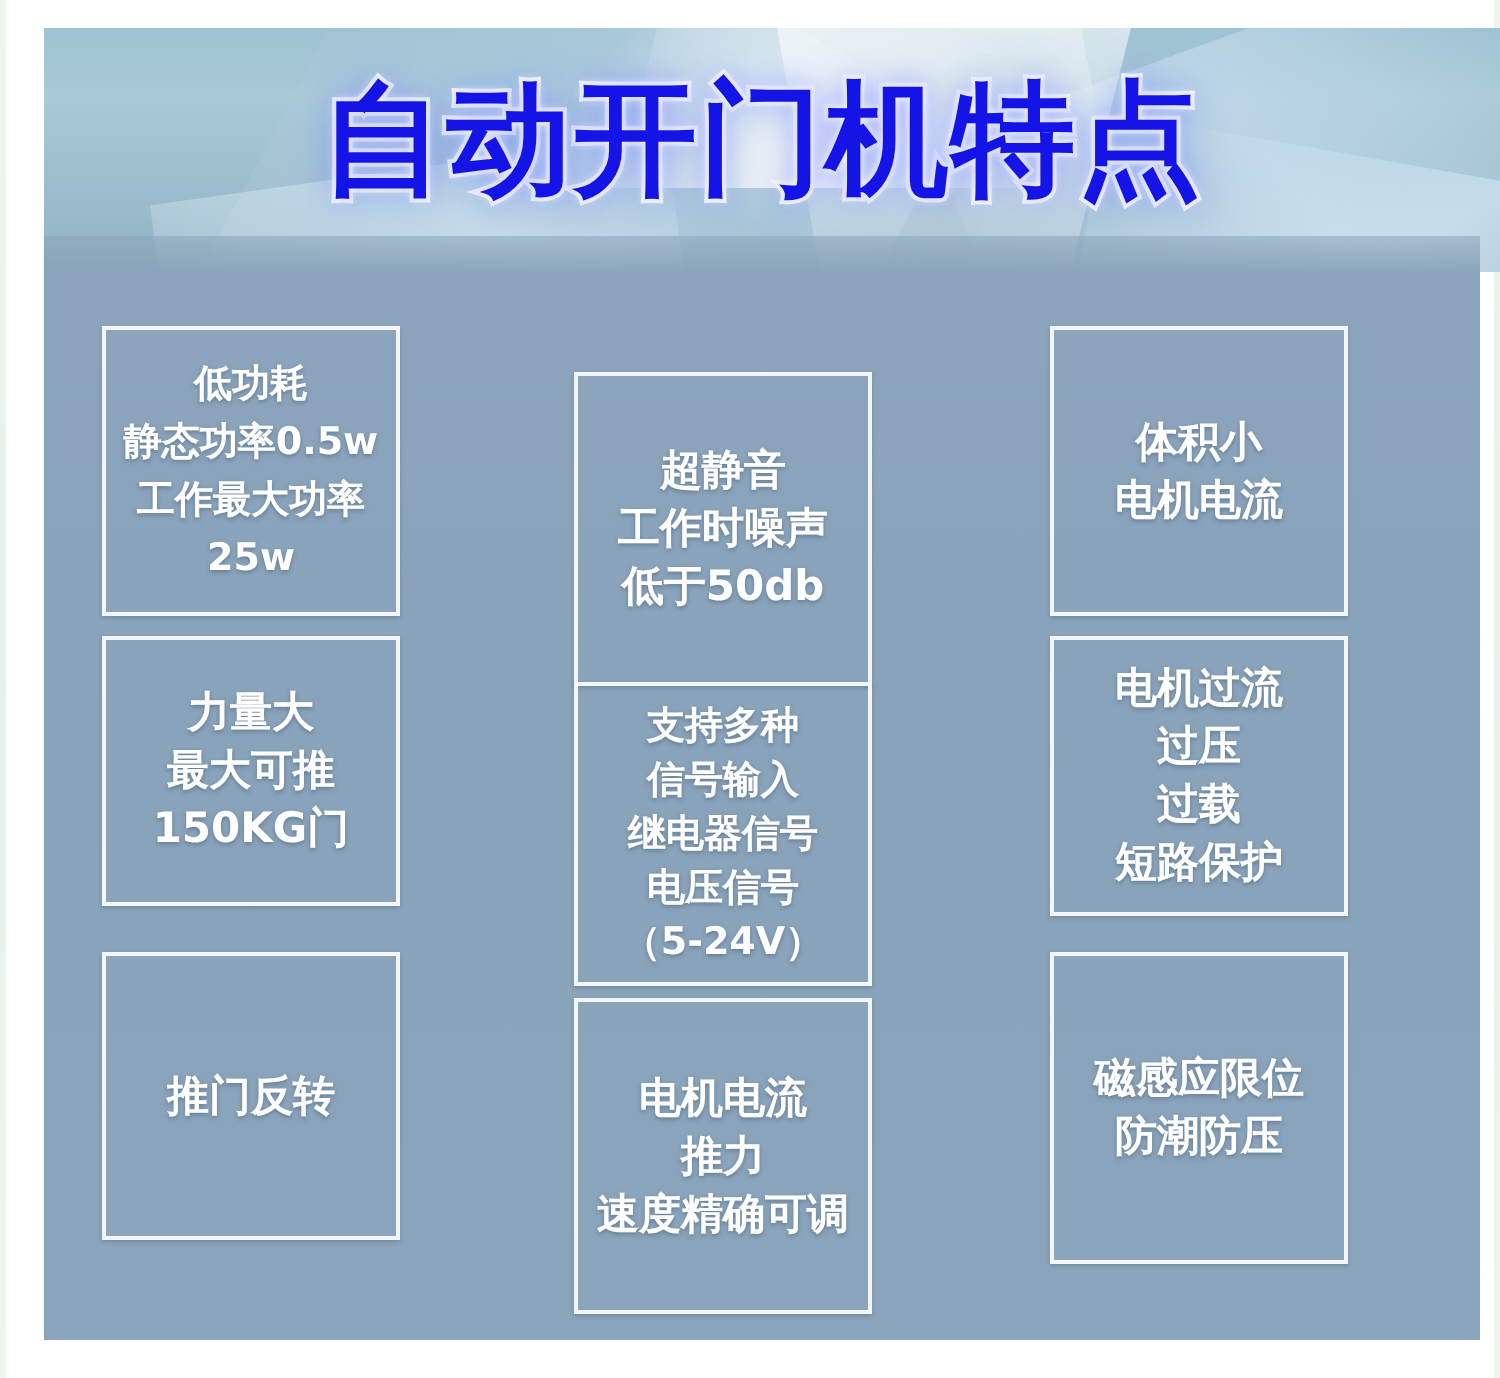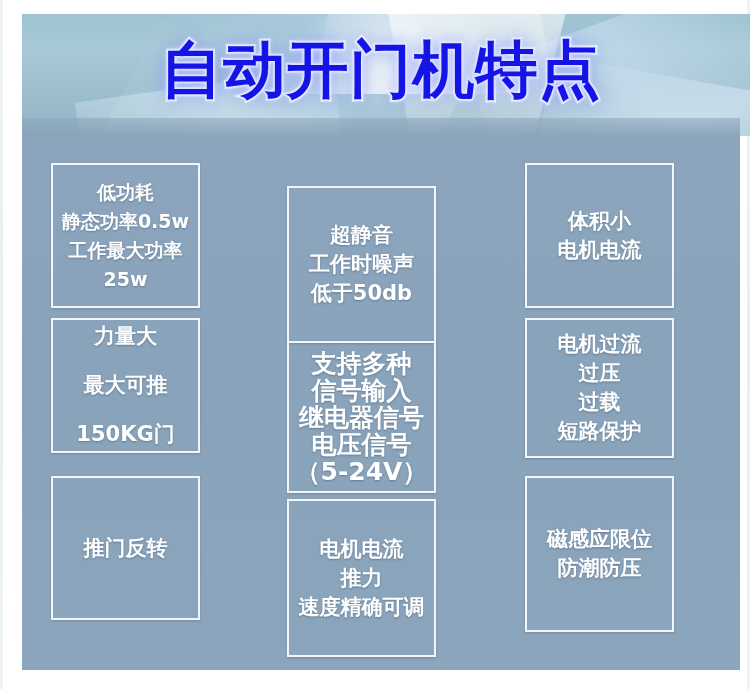--- a/index.html
+++ b/index.html
@@ -162,21 +162,21 @@
 
   
   .c1 { left: 29px;  width: 149px; }
   .c2 { left: 265px; width: 149px; margin-top: 29px; }
   .c3 { left: 503px; width: 149px; align-items: center; }
 
   
   #cell-0 { top: 27px;  height: 145px; }
   #cell-1 { top: 21px;  height: 157px; }
   #cell-2 { top: 27px;  height: 145px; }
-  #cell-3 { top: 182px; height: 135px; gap: 20px; }
+  #cell-3 { top: 182px; height: 135px; }
   #cell-4 { top: 176px; height: 152px; }
   #cell-5 { top: 182px; height: 140px; }
   #cell-6 { top: 340px; height: 144px; }
   #cell-7 { top: 334px; height: 158px; }
   #cell-8 { top: 340px; height: 156px; }
 </style>
 </head>
 <body>
 
 <div id="poster">
@@ -211,21 +211,21 @@
         </div>
       <div class="cell c3" id="cell-2">
           <span class="line">体积小</span>
           <span class="line">电机电流</span>
         </div>
       <div class="cell c1" id="cell-3">
           <span class="line">力量大</span>
           <span class="line">最大可推</span>
           <span class="line">150KG门</span>
         </div>
-      <div class="cell c2" id="cell-4" style="font-size: 25px; line-height: 27px;">
+      <div class="cell c2" id="cell-4" style="font-size: 19px; line-height: 27px;">
           <span class="line">支持多种</span>
           <span class="line">信号输入</span>
           <span class="line">继电器信号</span>
           <span class="line">电压信号</span>
           <span class="line">（5-24V）</span>
         </div>
       <div class="cell c3" id="cell-5">
           <span class="line">电机过流</span>
           <span class="line">过压</span>
           <span class="line">过载</span>

